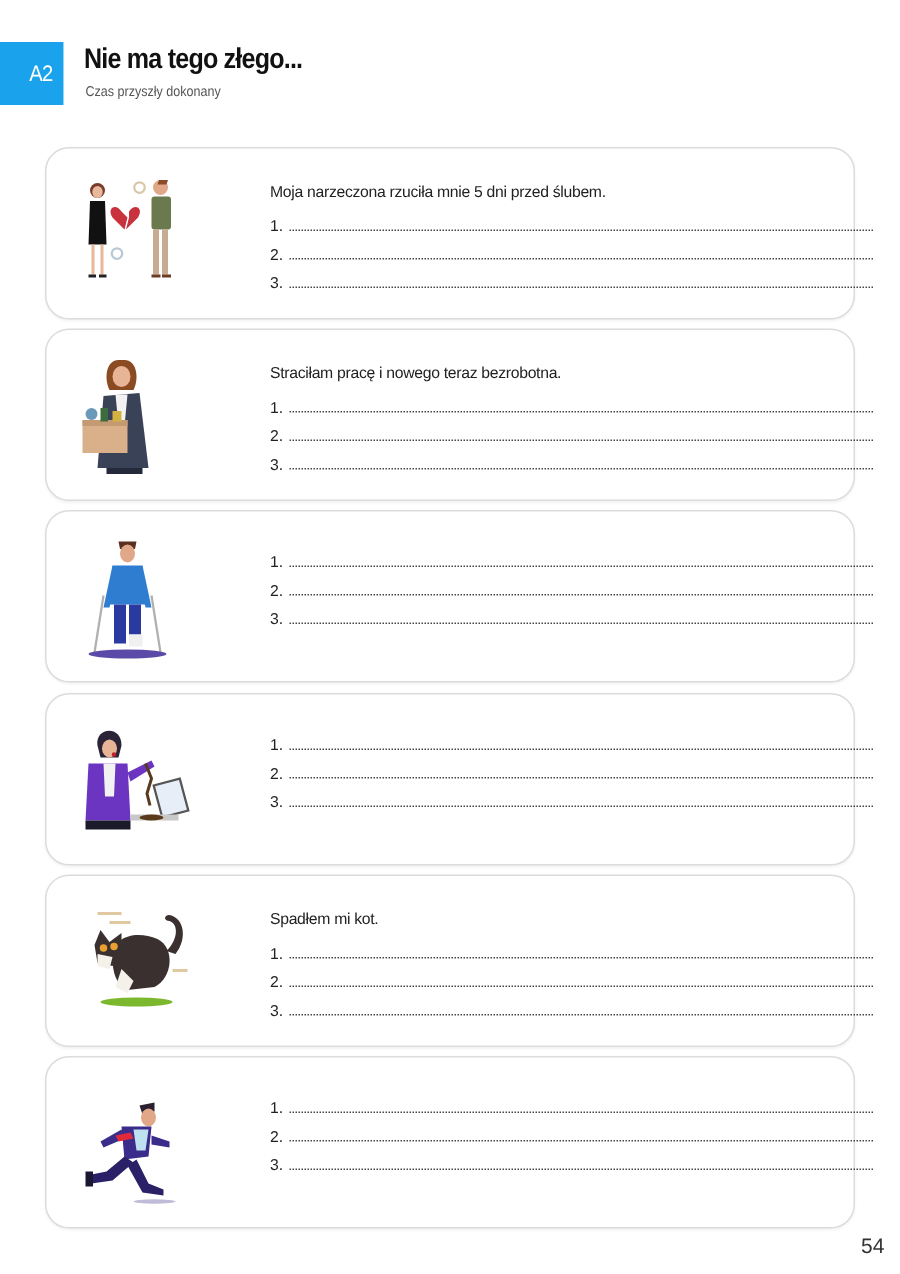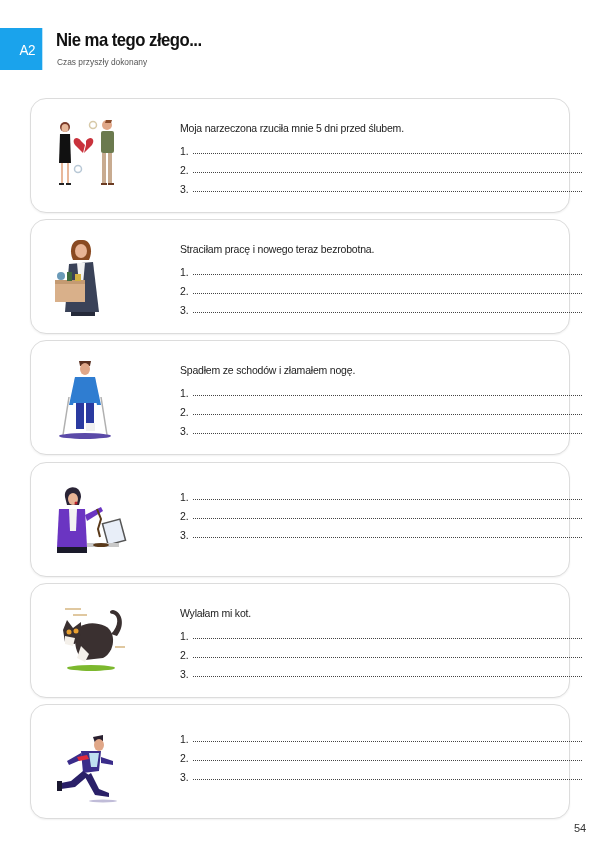--- a/index.html
+++ b/index.html
@@ -39,21 +39,21 @@
     .card .sentence { height: 18px; line-height: 14px; white-space: nowrap; letter-spacing: -0.2px; }
     .card .line {
       display: flex; align-items: flex-end; height: 19px; line-height: 14px;
     }
     .card .line .num { width: 13px; flex: none; }
     .card .line .dots {
       flex: 1; height: 10px; border-bottom: 1.3px dotted #444; margin-bottom: 4px;
     }
 
     .page-number {
-      position: absolute; left: 574px; top: 822px; font-size: 11px; color: #333;
+      position: absolute; left: 574px; top: 822px; font-size: 14px; color: #333;
       font-family: "Liberation Sans", sans-serif;
     }
   </style>
 </head>
 <body>
 
 <div class="level-badge">A2</div>
 <div class="title">Nie ma tego złego...</div>
 <div class="subtitle">Czas przyszły dokonany</div>
 
@@ -143,21 +143,20 @@
       <path d="M44 24 L50 52 L46 52 L41 30 Z" fill="#2f7dd1"></path>
       <rect x="25" y="50" width="8" height="26" fill="#2a3aa0"></rect>
       <rect x="35" y="50" width="8" height="20" fill="#2a3aa0"></rect>
       <rect x="35" y="70" width="9" height="8" fill="#f0f0f0"></rect>
       <line x1="18" y1="44" x2="12" y2="82" stroke="#b0b0b0" stroke-width="1.5"></line>
       <line x1="50" y1="44" x2="56" y2="82" stroke="#b0b0b0" stroke-width="1.5"></line>
       <ellipse cx="34" cy="83" rx="26" ry="3" fill="#5b4aa8"></ellipse>
     </svg>
   </div>
   <div class="content">
-    <div class="sentence">Spadłem ze schodów i złamałem nogę.</div>
     <div class="line">
         <span class="num">1.</span>
         <span class="dots"></span>
       </div>
     <div class="line">
         <span class="num">2.</span>
         <span class="dots"></span>
       </div>
     <div class="line">
         <span class="num">3.</span>
@@ -208,21 +207,21 @@
       <path d="M12 34 L16 24 L22 32 L30 26 L30 38 L24 48 L14 46 Z" fill="#3a3030"></path>
       <path d="M14 40 L24 42 L22 50 L14 48 Z" fill="#f4f0ea"></path>
       <circle cx="18" cy="36" r="2.5" fill="#e8a030"></circle>
       <circle cx="25" cy="35" r="2.5" fill="#e8a030"></circle>
       <path d="M30 50 L38 58 L34 66 L26 62 Z" fill="#f4f0ea"></path>
       <rect x="64" y="50" width="10" height="2" fill="#e0c8a0"></rect>
       <ellipse cx="40" cy="72" rx="24" ry="3" fill="#7cb82e"></ellipse>
     </svg>
   </div>
   <div class="content">
-    <div class="sentence">Wylałam mi kot.</div>
+    <div class="sentence">Spadłem mi kot.</div>
     <div class="line">
         <span class="num">1.</span>
         <span class="dots"></span>
       </div>
     <div class="line">
         <span class="num">2.</span>
         <span class="dots"></span>
       </div>
     <div class="line">
         <span class="num">3.</span>

